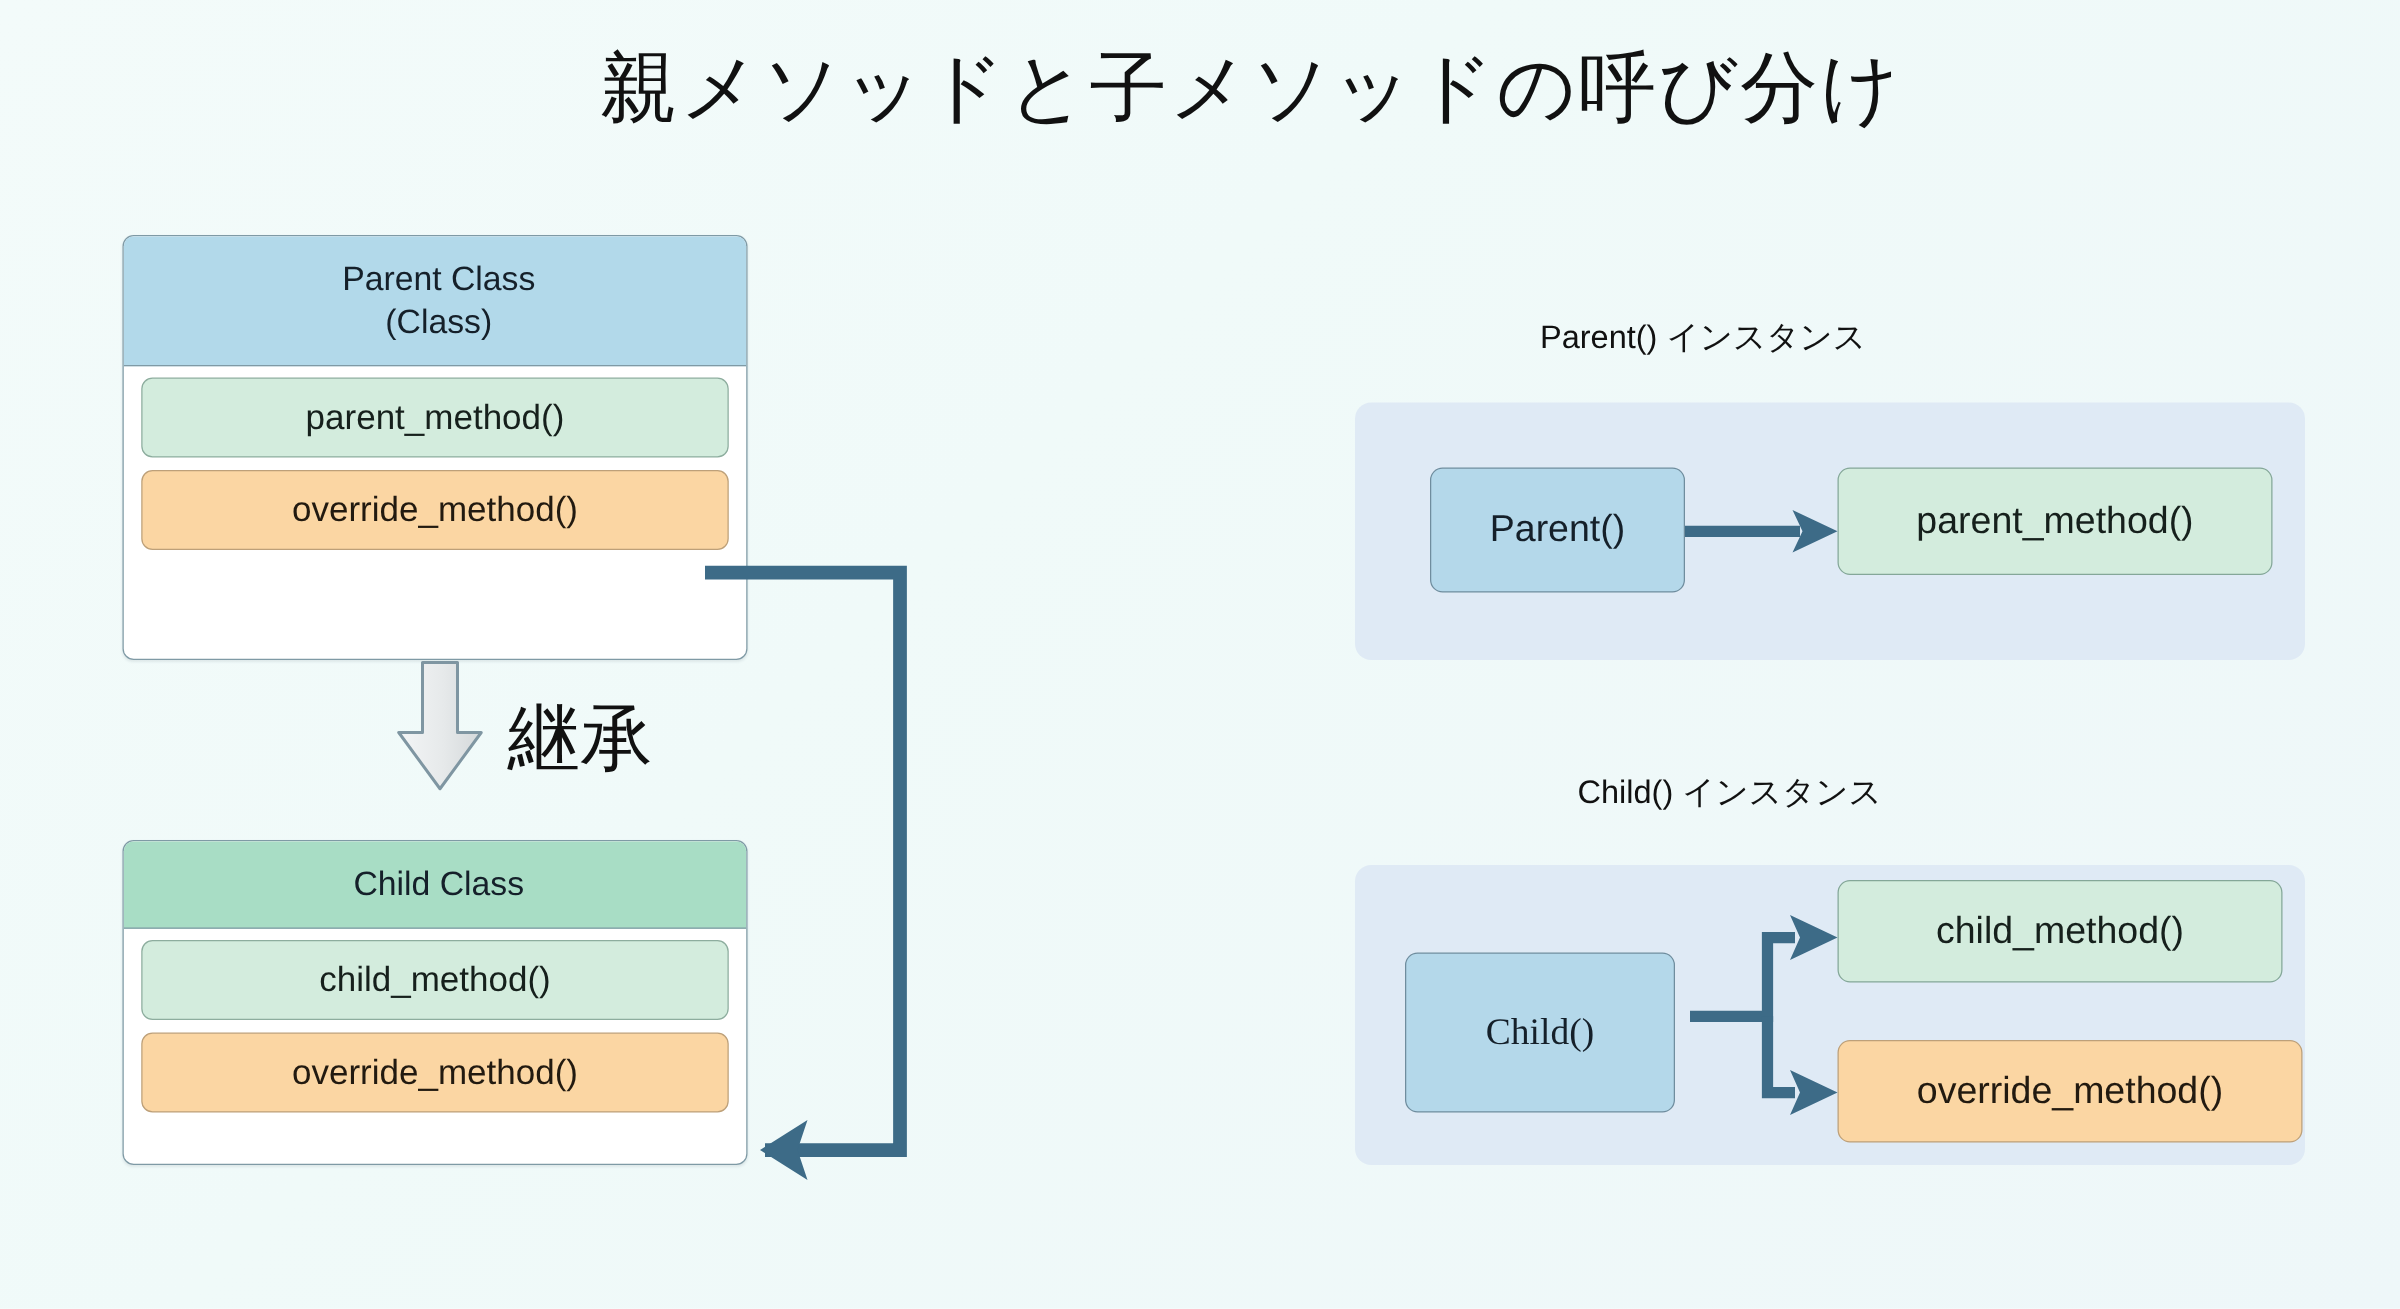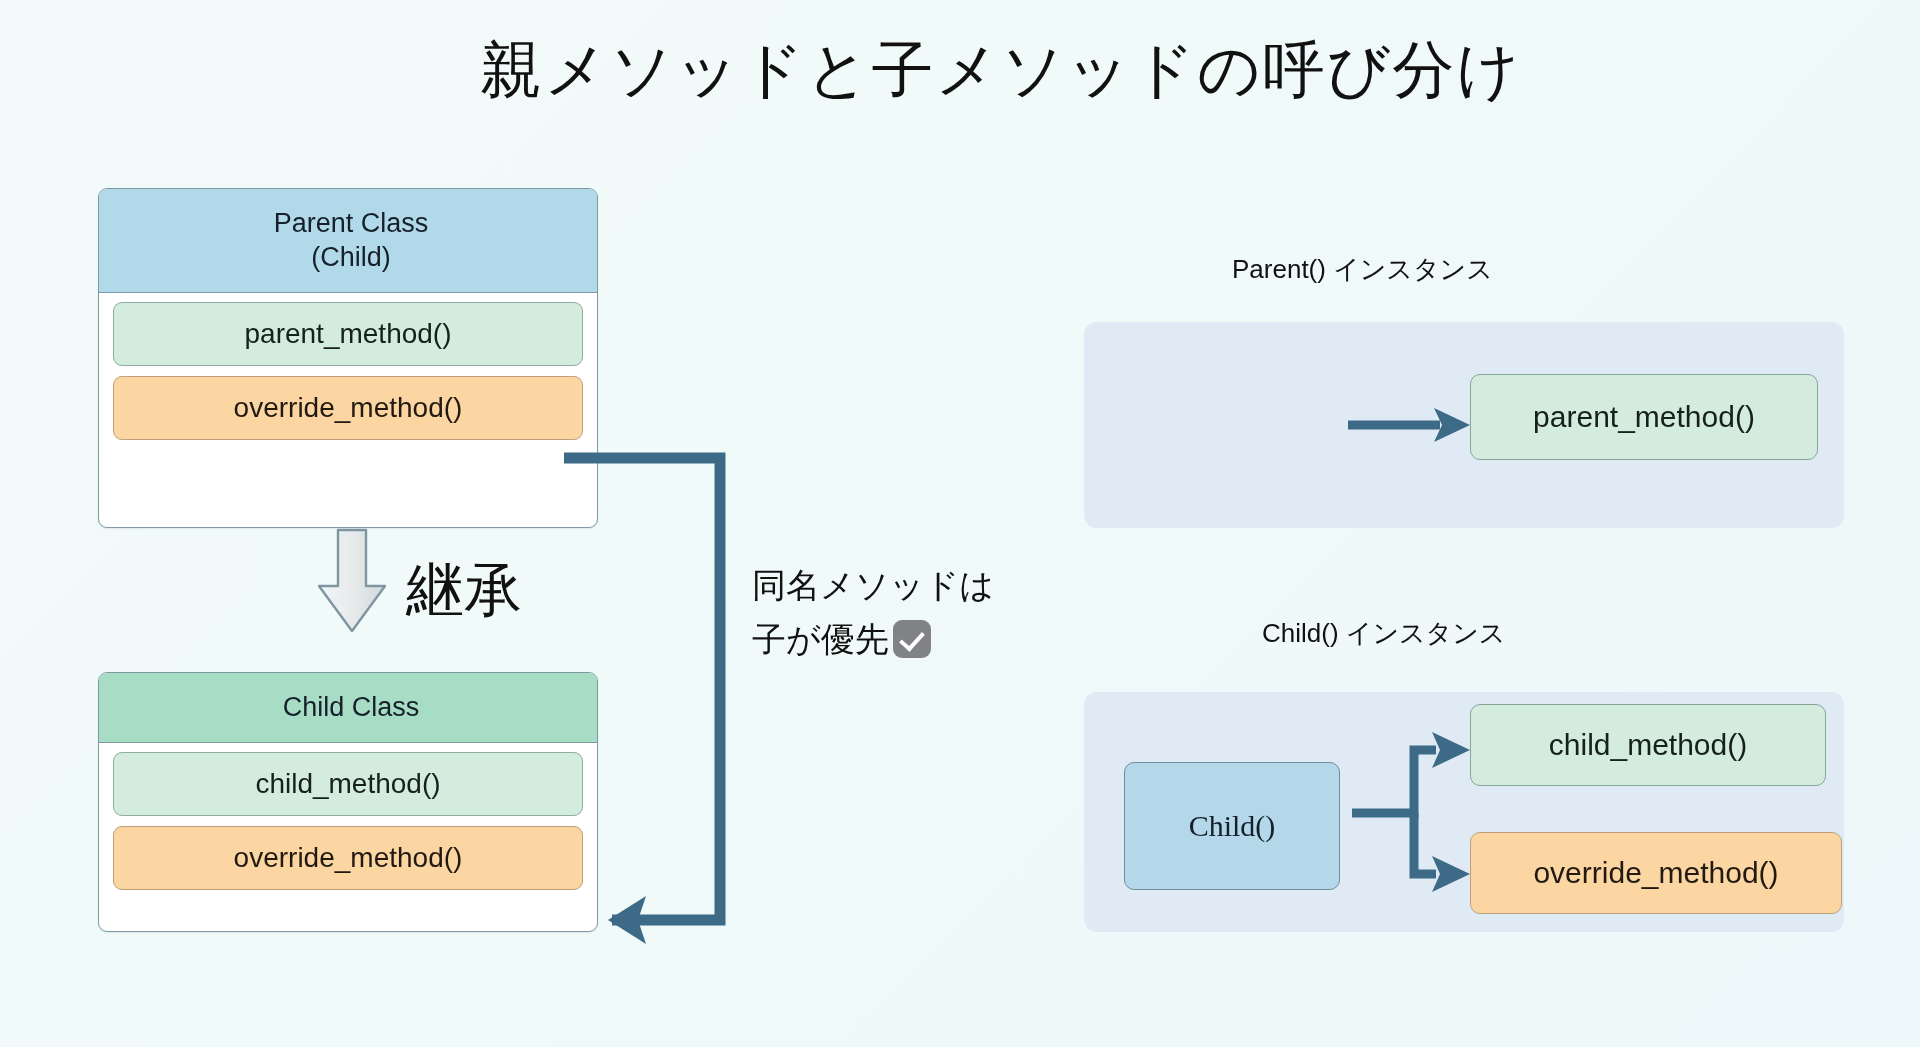--- a/index.html
+++ b/index.html
@@ -183,21 +183,21 @@
 </head>
 <body>
 
 <div id="stage">
 
   <div class="title">親メソッドと子メソッドの呼び分け</div>
 
   <div class="class-box" style="left:98px; top:188px; width:500px; height:340px;">
     <div class="class-header parent">
       <span>Parent Class</span>
-      <span class="ln2">(Child)</span>
+      <span class="ln2">(Class)</span>
     </div>
     <div class="class-body">
       <div class="method-pill green">parent_method()</div>
       <div class="method-pill orange">override_method()</div>
     </div>
   </div>
 
   <svg class="inherit-arrow" viewBox="0 0 72 106">
     <defs>
       <linearGradient id="inhGrad" x1="0" y1="0" x2="1" y2="0">
@@ -218,27 +218,24 @@
       <div class="method-pill green">child_method()</div>
       <div class="method-pill orange">override_method()</div>
     </div>
   </div>
 
   <svg class="connector" viewBox="0 0 240 540">
     <path d="M 4 38 L 160 38 L 160 500 L 52 500" fill="none" stroke="#3d6b87" stroke-width="11" stroke-linejoin="miter" stroke-linecap="butt"></path>
     <polygon points="48,500 86,476 78,500 86,524" fill="#3d6b87"></polygon>
   </svg>
 
-  <div class="note">
-    <span class="line">同名メソッドは</span>
-    <span class="line"><span>子が優先</span><span class="check-badge"></span></span>
-  </div>
 
   <div class="panel-title" style="left:1232px; top:252px;">Parent() インスタンス</div>
   <div class="panel" style="left:1084px; top:322px; width:760px; height:206px;">
+    <div class="inst-box" style="left:60px; top:52px; width:204px; height:100px;">Parent()</div>
     <div class="inst-box green" style="left:386px; top:52px; width:348px; height:86px;">parent_method()</div>
     <svg class="panel-arrows" style="left:264px; top:76px; width:130px; height:54px;" viewBox="0 0 130 54">
       <path d="M 0 27 L 92 27" fill="none" stroke="#3d6b87" stroke-width="9"></path>
       <polygon points="122,27 86,10 94,27 86,44" fill="#3d6b87"></polygon>
     </svg>
   </div>
 
   <div class="panel-title" style="left:1262px; top:616px;">Child() インスタンス</div>
   <div class="panel" style="left:1084px; top:692px; width:760px; height:240px;">
     <div class="inst-box" style="left:40px; top:70px; width:216px; height:128px;font-family:Liberation Serif, serif;">Child()</div>

